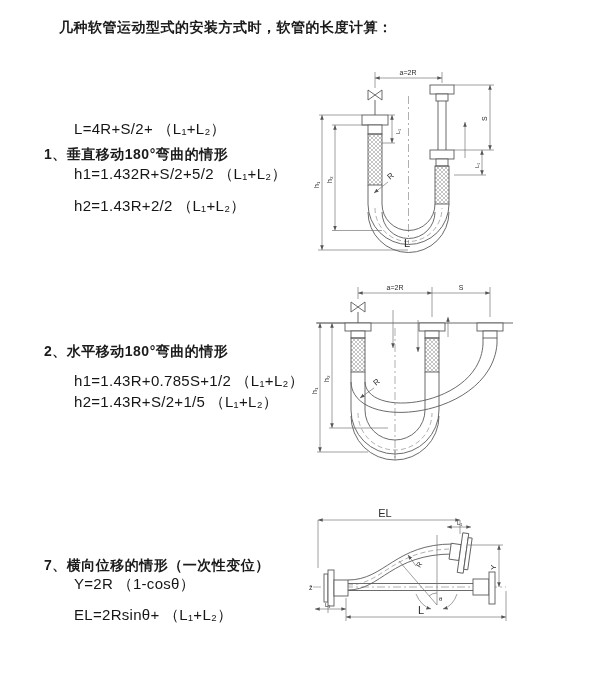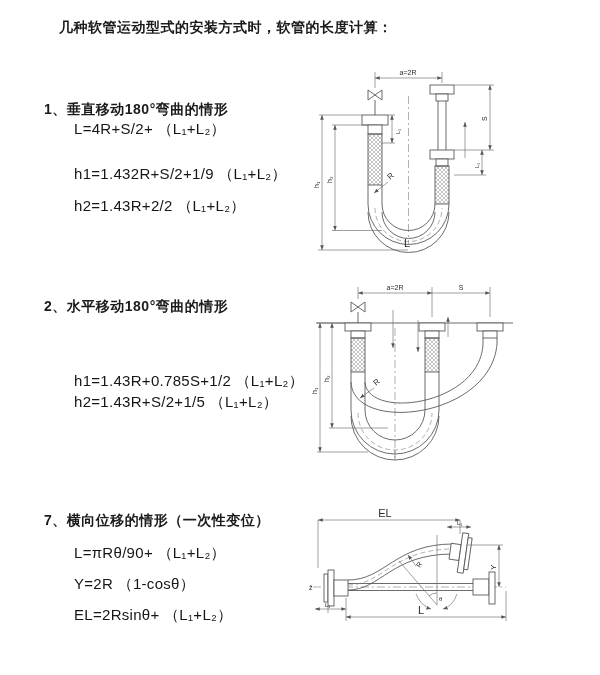--- a/index.html
+++ b/index.html
@@ -2,21 +2,21 @@
 <html><head>
 <meta charset="utf-8">
 <style>
   html,body{margin:0;padding:0;background:#fff;}
   .page{
     position:relative;width:600px;height:675px;background:#ffffff;
     font-family:"Liberation Sans","DejaVu Sans",sans-serif;color:#1b1b1b;overflow:hidden;
   }
   .abs{position:absolute;white-space:nowrap;}
   .title{font-size:14px;font-weight:bold;letter-spacing:.5px;}
-  .heading{font-size:14px;font-weight:bold;letter-spacing:.5px;}
+  .heading{font-size:14px;font-weight:bold;letter-spacing:.5px;margin-top:45px;}
   .formula{font-size:15px;font-weight:400;letter-spacing:.3px;color:#161616;}
   svg{position:absolute;overflow:visible;}
   svg .ln{stroke:#5a5a5a;stroke-width:.9;fill:none;}
   svg .thin{stroke:#6d6d6d;stroke-width:.65;fill:none;}
   svg .dim{stroke:#6d6d6d;stroke-width:.65;fill:none;}
   svg .cl{stroke:#7a7a7a;stroke-width:.6;fill:none;stroke-dasharray:8 3 2 3;}
   svg .dash{stroke:#7a7a7a;stroke-width:.6;fill:none;stroke-dasharray:5 3;}
   svg .part{stroke:#5a5a5a;stroke-width:.9;fill:#ffffff;}
   svg .braid{stroke:#5a5a5a;stroke-width:.9;fill:url(#braidpat);}
   svg text{fill:#2a2a2a;font-family:"Liberation Sans","DejaVu Sans",sans-serif;}
@@ -24,29 +24,28 @@
 </style>
 </head>
 <body>
 
 <div class="page">
 
   <div class="abs title" style="left:48px;top:19px;margin-left:11px;">几种软管运动型式的安装方式时，软管的长度计算：</div>
 
   <div class="abs heading" style="left:44px;top:101px;">1、垂直移动180°弯曲的情形</div>
   <div class="abs formula" style="left:74px;top:120px;">L=4R+S/2+ （L₁+L₂）</div>
-  <div class="abs formula" style="left:74px;top:165px;">h1=1.432R+S/2+1/9 （L₁+L₂）</div>
+  <div class="abs formula" style="left:74px;top:165px;">h1=1.432R+S/2+5/2 （L₁+L₂）</div>
   <div class="abs formula" style="left:74px;top:197px;">h2=1.43R+2/2 （L₁+L₂）</div>
 
   <div class="abs heading" style="left:44px;top:298px;">2、水平移动180°弯曲的情形</div>
   <div class="abs formula" style="left:74px;top:372px;">h1=1.43R+0.785S+1/2 （L₁+L₂）</div>
   <div class="abs formula" style="left:74px;top:393px;">h2=1.43R+S/2+1/5 （L₁+L₂）</div>
 
   <div class="abs heading" style="left:44px;top:512px;">7、横向位移的情形（一次性变位）</div>
-  <div class="abs formula" style="left:74px;top:544px;">L=πRθ/90+ （L₁+L₂）</div>
   <div class="abs formula" style="left:74px;top:575px;">Y=2R （1-cosθ）</div>
   <div class="abs formula" style="left:74px;top:606px;">EL=2Rsinθ+ （L₁+L₂）</div>
 
   <svg style="left:308px;top:66px;" width="250" height="195" viewBox="0 0 250 195">
     <defs>
       <pattern id="braidpat" width="4" height="4" patternUnits="userSpaceOnUse">
         <path d="M0,4 L4,0 M0,0 L4,4" stroke="#8a8a8a" stroke-width="0.5"></path>
       </pattern>
       <marker id="ah" viewBox="0 0 10 10" refX="9" refY="5" markerWidth="8" markerHeight="8" orient="auto-start-reverse">
         <path d="M0,1.5 L9,5 L0,8.5 z" fill="#555"></path>

